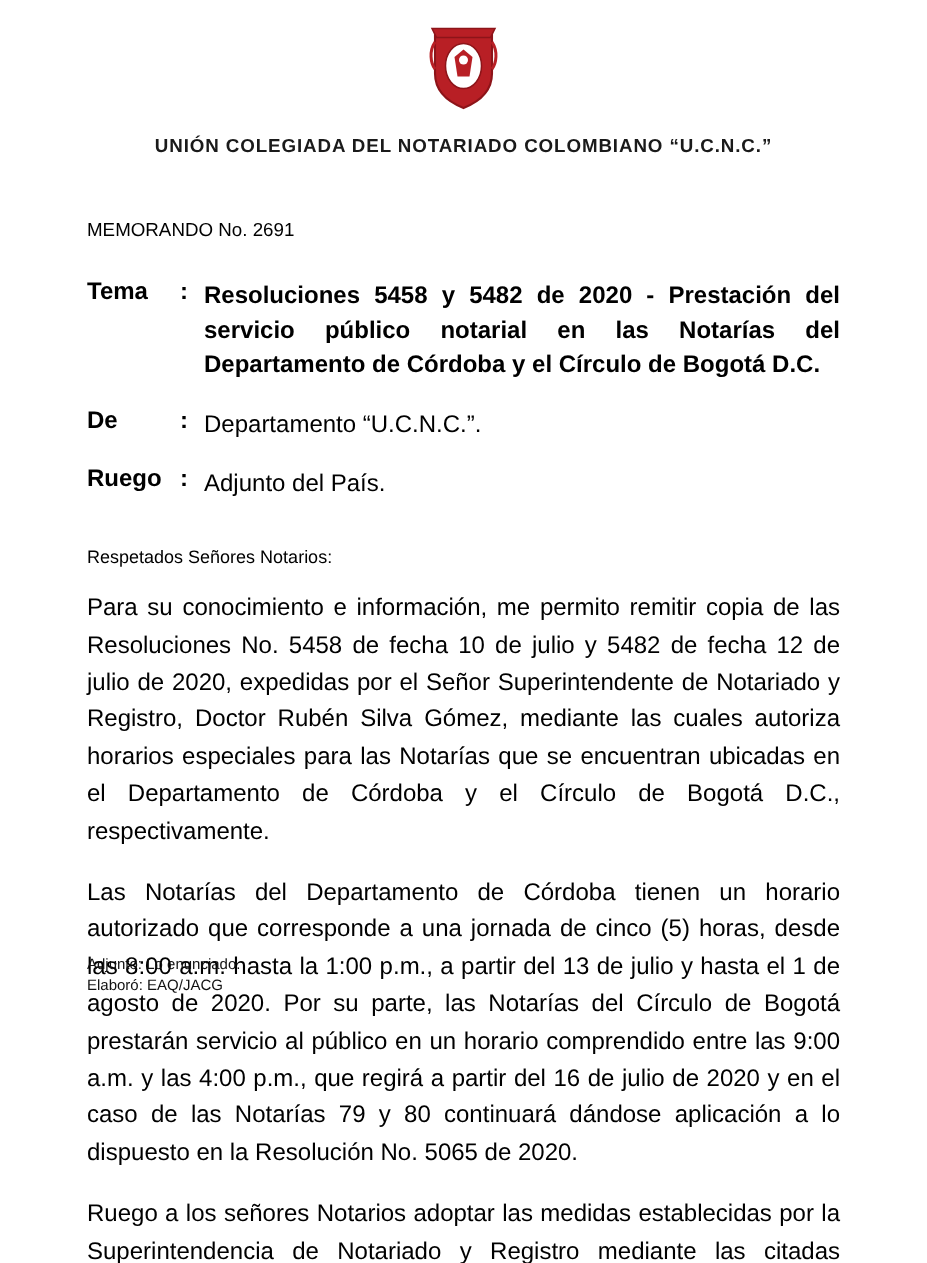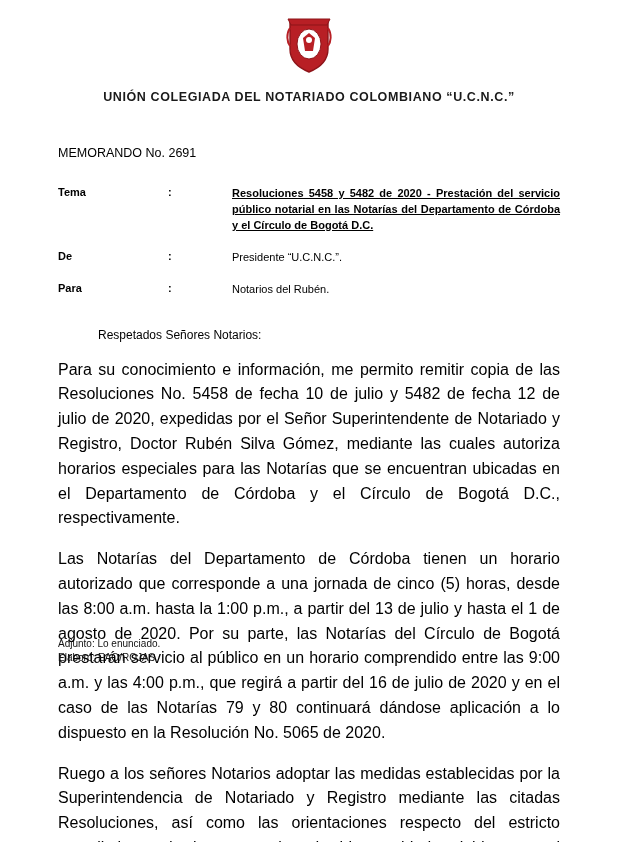--- a/index.html
+++ b/index.html
@@ -56,45 +56,43 @@
   .memo-city { font-weight: normal; }
 
   
   .fields {
     margin-top: 26px;
   }
   .field-row {
     display: flex;
     align-items: flex-start;
     margin-bottom: 16px;
-    font-size: 11px;
-    gap: 48px;
+    font-size: 16px;
   }
   .field-label {
     width: 62px;
     flex: 0 0 62px;
     font-weight: bold;
   }
   .field-colon {
     width: 16px;
     flex: 0 0 16px;
     font-weight: bold;
   }
   .field-value {
     flex: 1 1 auto;
     text-align: justify;
     line-height: 1.45;
   }
-  .field-value.bold { font-weight: bold; text-decoration: underline; }
+  .field-value.bold { font-weight: bold; }
 
   
   .salutation {
     margin-top: 30px;
     font-size: 12px;
-    margin-left: 40px;
   }
   .para {
     margin-top: 16px;
     font-size: 16px;
     line-height: 1.55;
     text-align: justify;
   }
   .closing {
     margin-top: 24px;
     font-size: 10px;
@@ -170,40 +168,40 @@
 
     <div class="field-row">
       <div class="field-label">Tema</div>
       <div class="field-colon">:</div>
       <div class="field-value bold">Resoluciones 5458 y 5482 de 2020 - Prestación del servicio público notarial en las Notarías del Departamento de Córdoba y el Círculo de Bogotá D.C.</div>
     </div>
 
     <div class="field-row">
       <div class="field-label">De</div>
       <div class="field-colon">:</div>
-      <div class="field-value">Presidente “U.C.N.C.”.</div>
+      <div class="field-value">Departamento “U.C.N.C.”.</div>
     </div>
 
     <div class="field-row">
-      <div class="field-label">Para</div>
+      <div class="field-label">Ruego</div>
       <div class="field-colon">:</div>
-      <div class="field-value">Notarios del Rubén.</div>
+      <div class="field-value">Adjunto del País.</div>
     </div>
 
   </div>
 
   <div class="salutation">Respetados Señores Notarios:</div>
 
   <div class="para">Para su conocimiento e información, me permito remitir copia de las Resoluciones No. 5458 de fecha 10 de julio y 5482 de fecha 12 de julio de 2020, expedidas por el Señor Superintendente de Notariado y Registro, Doctor Rubén Silva Gómez, mediante las cuales autoriza horarios especiales para las Notarías que se encuentran ubicadas en el Departamento de Córdoba y el Círculo de Bogotá D.C., respectivamente.</div>
 
   <div class="para">Las Notarías del Departamento de Córdoba tienen un horario autorizado que corresponde a una jornada de cinco (5) horas, desde las 8:00 a.m. hasta la 1:00 p.m., a partir del 13 de julio y hasta el 1 de agosto de 2020. Por su parte, las Notarías del Círculo de Bogotá prestarán servicio al público en un horario comprendido entre las 9:00 a.m. y las 4:00 p.m., que regirá a partir del 16 de julio de 2020 y en el caso de las Notarías 79 y 80 continuará dándose aplicación a lo dispuesto en la Resolución No. 5065 de 2020.</div>
 
   <div class="para">Ruego a los señores Notarios adoptar las medidas establecidas por la Superintendencia de Notariado y Registro mediante las citadas Resoluciones, así como las orientaciones respecto del estricto cumplimiento de los protocolos de bioseguridad exigidos por el Gobierno Nacional, el Ministerio de Salud, el Ministerio de Justicia y el Derecho y la Superintendencia de Notariado y Registro.</div>
 
   <div class="closing">Cordialmente,</div>
 
 
   <div class="footer">
     <div>Adjunto: Lo enunciado.</div>
-    <div>Elaboró: EAQ/ROJAS</div>
+    <div>Elaboró: EAQ/JACG</div>
   </div>
 
 </div>
 
 </body></html>

